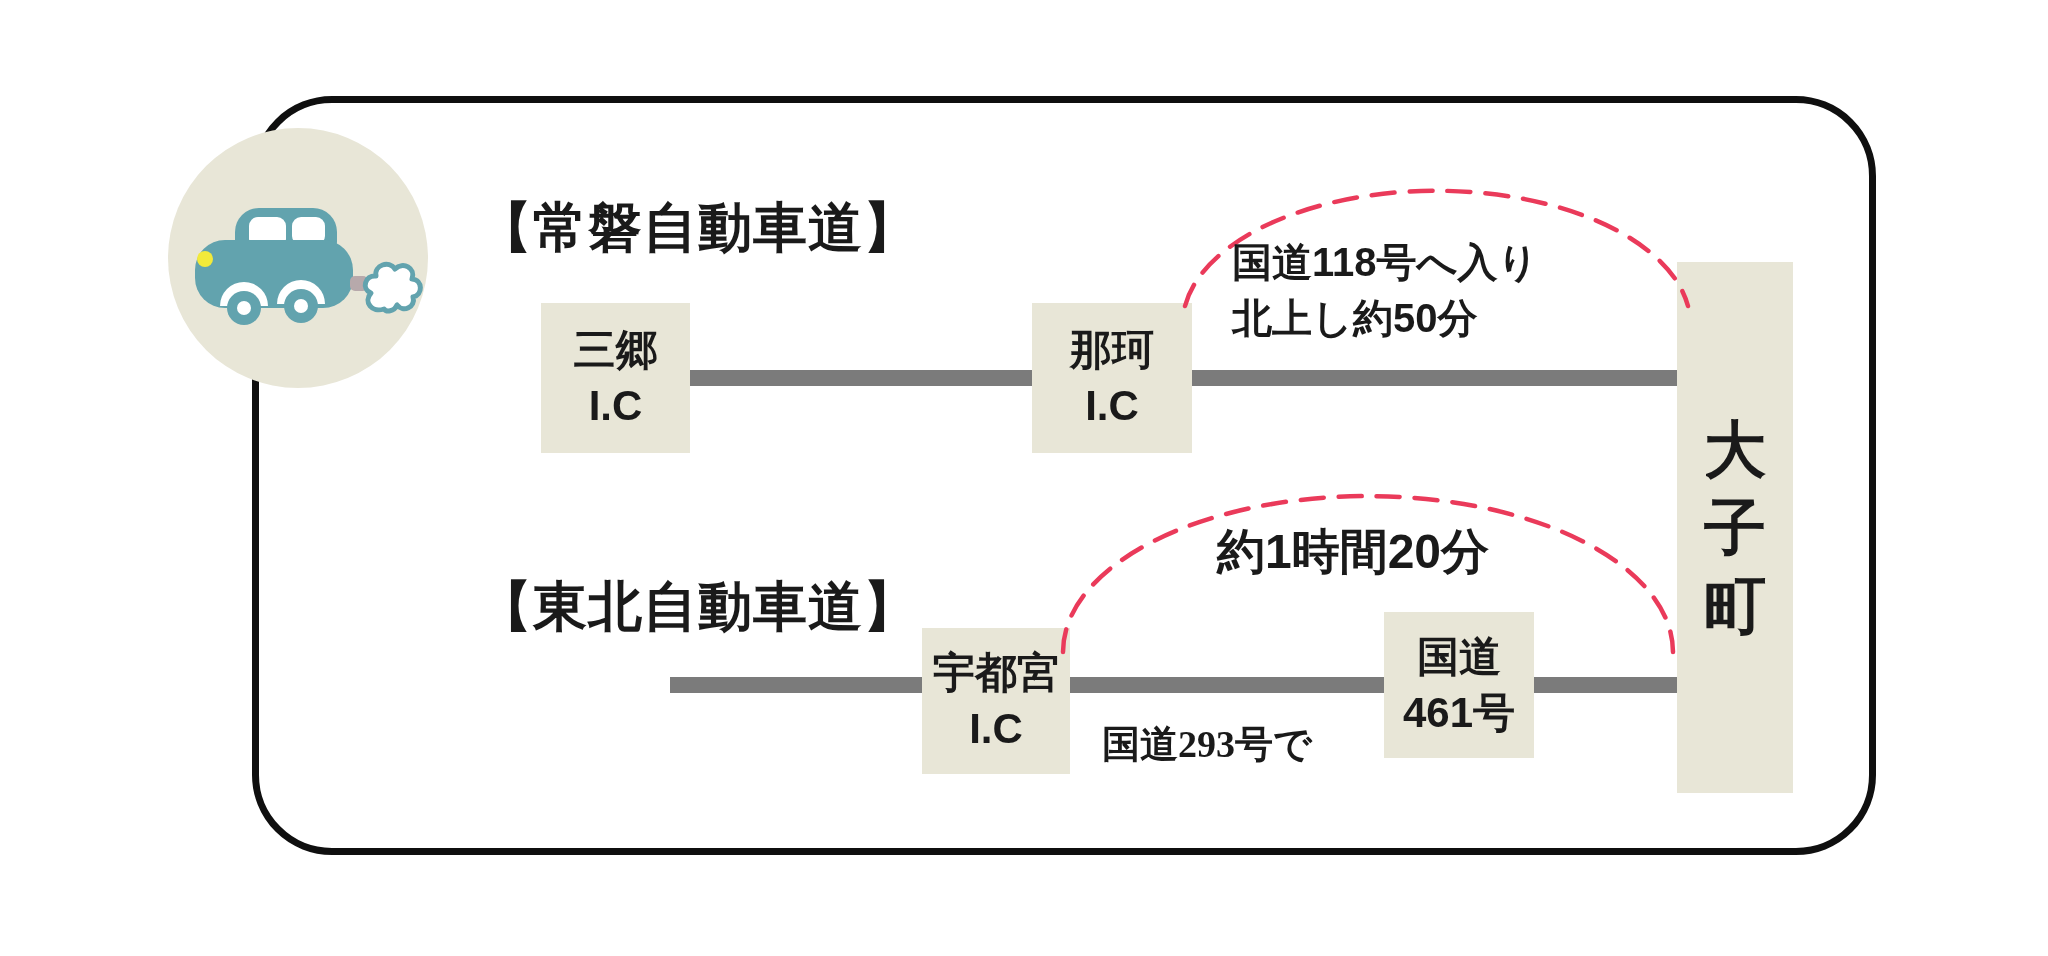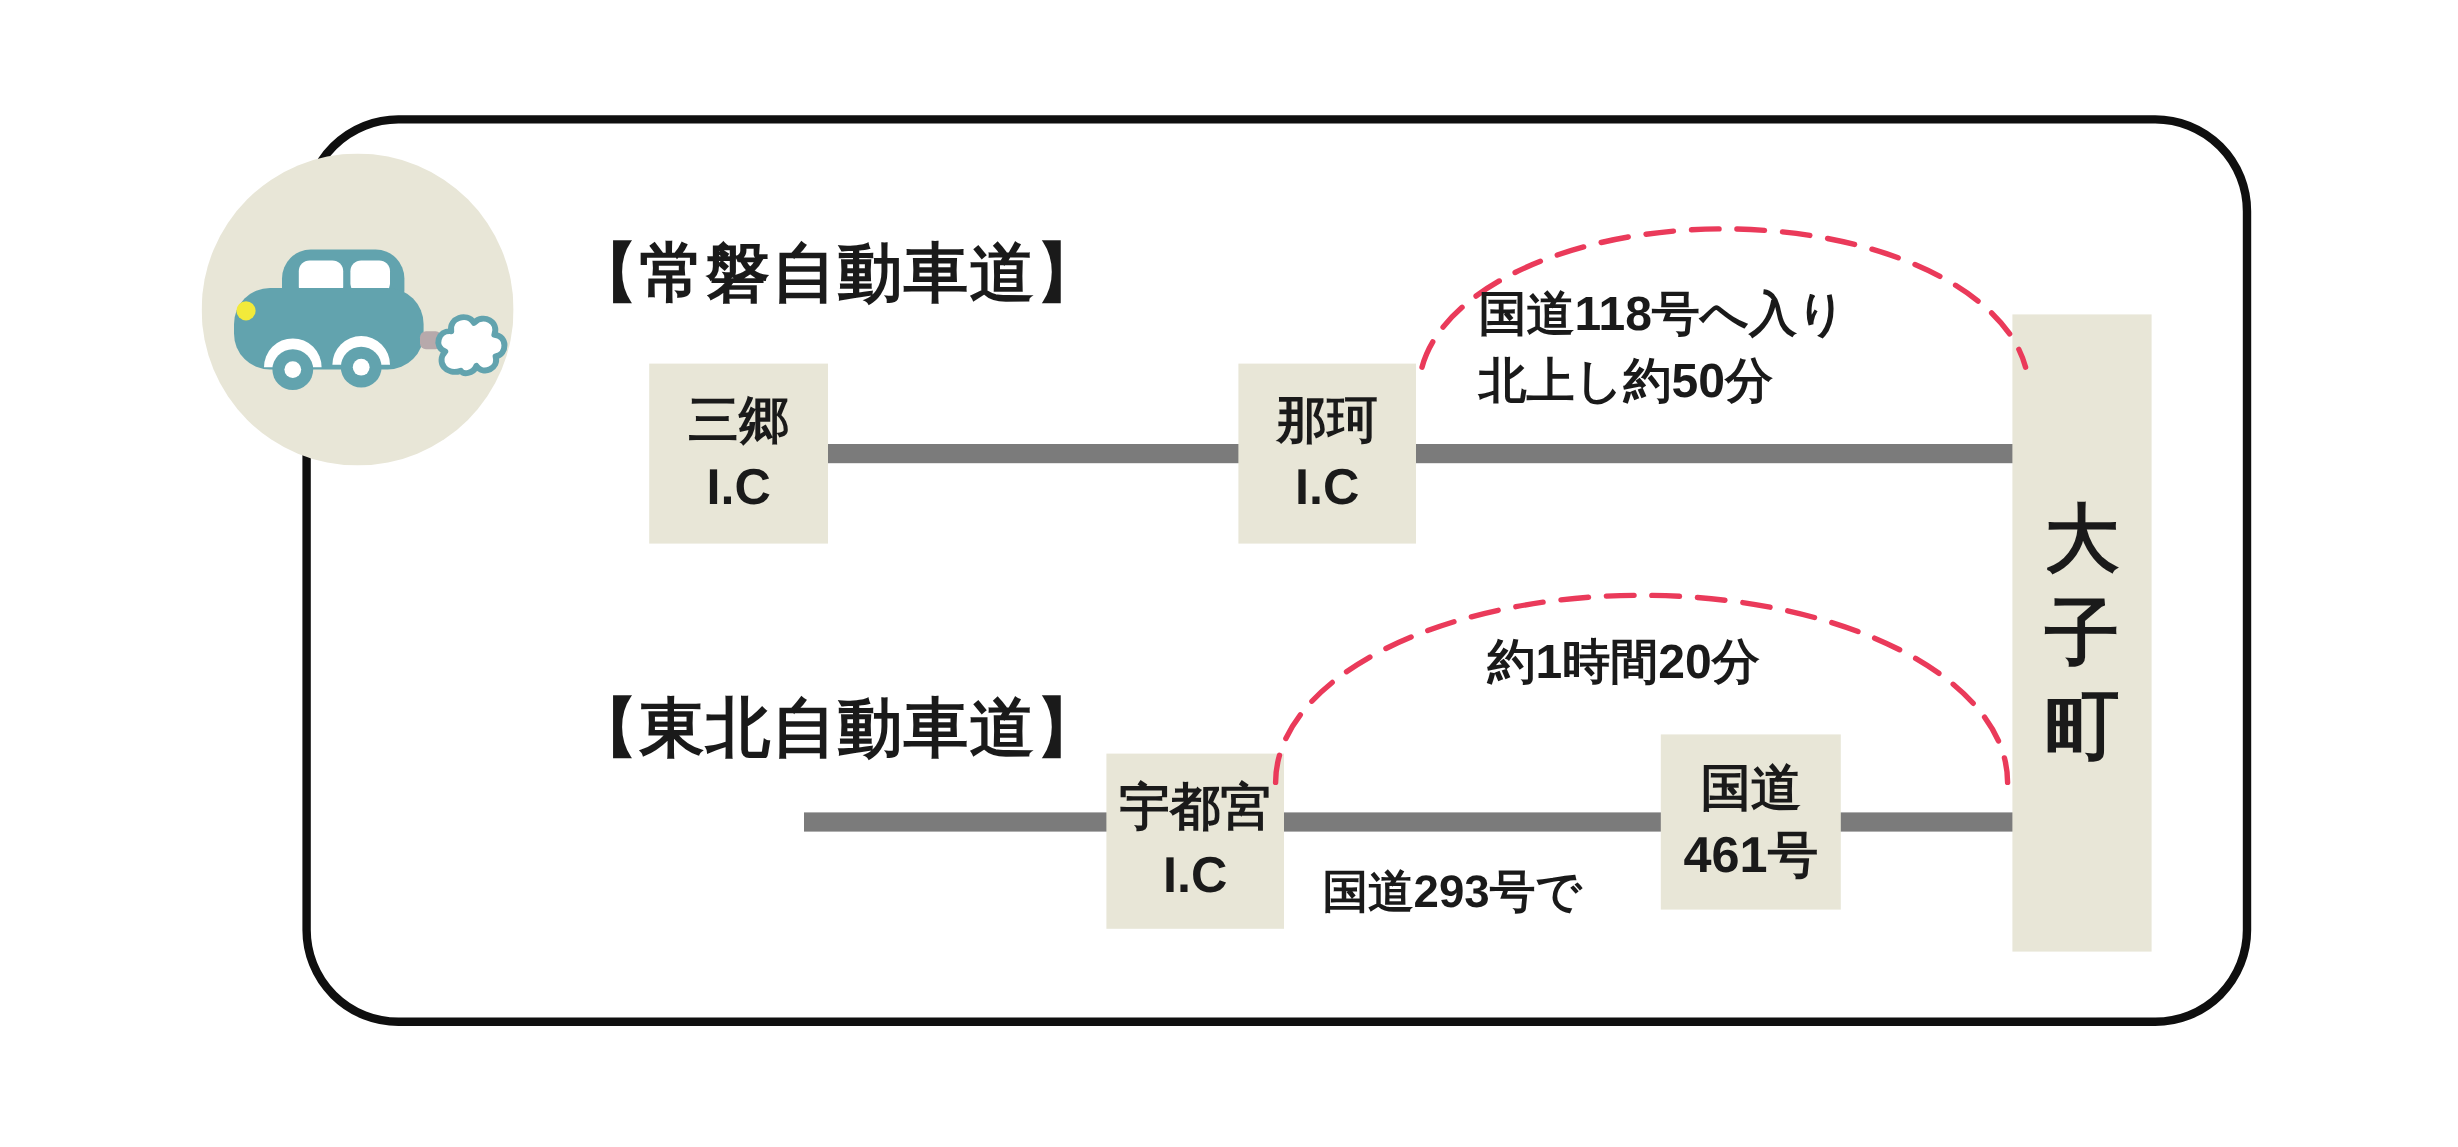--- a/index.html
+++ b/index.html
@@ -32,42 +32,42 @@
   .line1{left:670px;top:370px;width:1030px;}
   .line2{left:670px;top:677px;width:1030px;}
 
   .stop-box{
     position:absolute;background:var(--panel_bg);z-index:2;
     display:flex;flex-direction:column;align-items:center;justify-content:center;
     font-size:42px;line-height:56px;font-weight:600;text-align:center;color:var(--ink);
     white-space:nowrap;
   }
   .b-misato{left:541px;top:303px;width:149px;height:150px;}
-  .b-naka{left:1032px;top:303px;width:148px;height:150px;}
+  .b-naka{left:1032px;top:303px;width:160px;height:150px;}
   .b-kawaguchi{left:542px;top:612px;width:148px;height:146px;}
   .b-utsunomiya{left:922px;top:612px;width:148px;height:146px;margin-top:16px;}
   .b-r461{left:1340px;top:612px;width:150px;height:146px;margin-left:44px;}
 
   .dest-box{
     position:absolute;left:1677px;top:262px;width:116px;height:531px;
     background:var(--panel_bg);z-index:2;
     display:flex;flex-direction:column;align-items:center;justify-content:center;gap:14px;
     color:var(--ink);
   }
   .dest-box .ch{font-size:62px;font-weight:600;line-height:64px;}
 
   .arcs{position:absolute;left:0;top:0;width:2048px;height:956px;z-index:3;pointer-events:none;}
   .arc-path{fill:none;stroke:var(--dashed_arc);stroke-width:4.5;stroke-linecap:round;stroke-dasharray:23 15;}
 
   .note{
     position:absolute;z-index:3;font-weight:600;color:var(--ink);white-space:nowrap;
   }
   .arc1-note{left:1232px;top:234px;width:405px;text-align:left;font-size:40px;line-height:56px;}
-  .arc2-note{left:1168px;top:524px;width:370px;text-align:center;font-size:40px;line-height:56px;}
-  .road-note{left:1102px;top:717px;font-size:38px;line-height:54px;text-align:left;}
+  .arc2-note{left:1168px;top:524px;width:370px;text-align:center;font-size:48px;line-height:56px;}
+  .road-note{left:1102px;top:717px;font-size:38px;line-height:54px;text-align:left;font-family:Liberation Serif, serif;}
 
   .badge-fill{fill:var(--badge_bg);}
   .car-fill{fill:var(--car_body);}
   .win-fill{fill:#ffffff;}
   .light-fill{fill:var(--car_headlight);}
   .pipe-fill{fill:var(--car_exhaust);}
   .smoke{fill:#ffffff;stroke:var(--car_body);stroke-width:5;stroke-linejoin:round;}
 </style>
 </head>
 <body>

